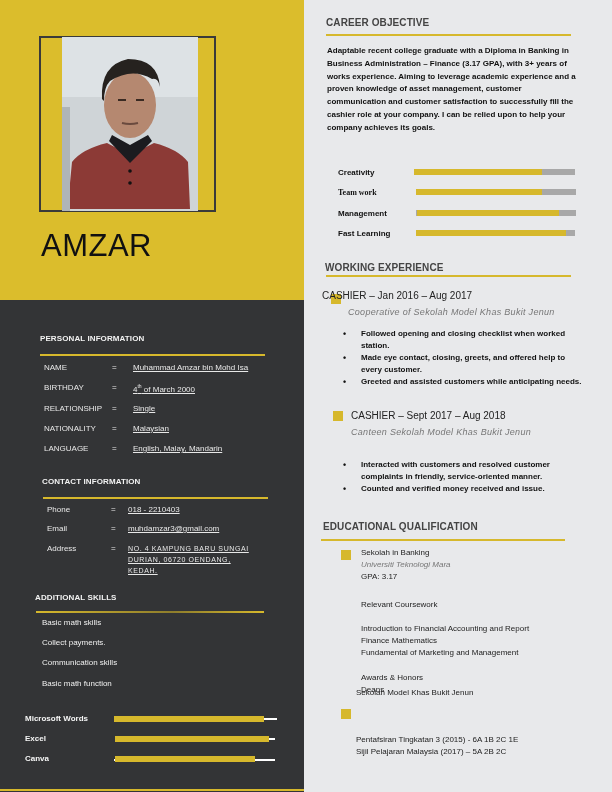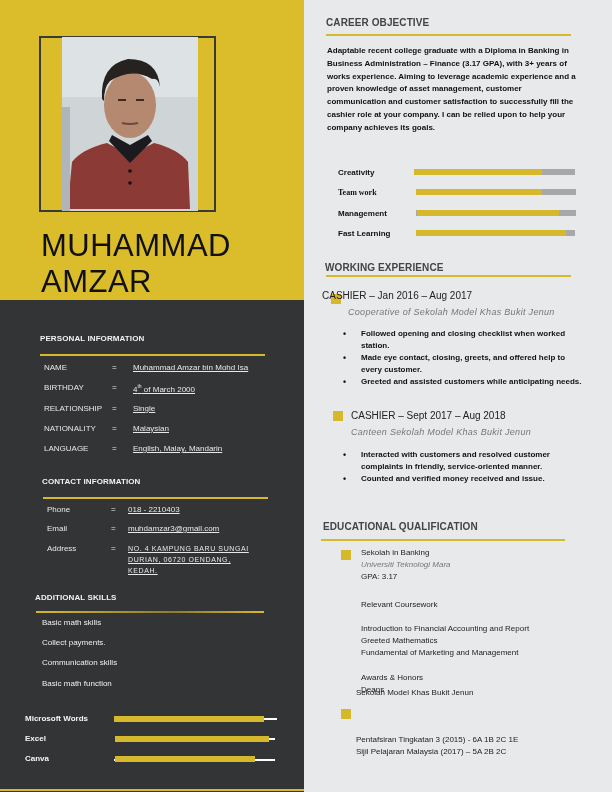--- a/index.html
+++ b/index.html
@@ -63,21 +63,20 @@
       <ellipse cx="68" cy="68" rx="26" ry="33" fill="#b58870"></ellipse>
       <path d="M40 62 Q38 28 66 22 Q96 22 98 50 Q96 40 90 42 Q70 30 48 44 Q42 50 42 64 Z" fill="#26221f"></path>
       <rect x="56" y="62" width="8" height="2" fill="#3a2a22"></rect>
       <rect x="74" y="62" width="8" height="2" fill="#3a2a22"></rect>
       <path d="M60 86 Q68 88 76 86" stroke="#6a4a3e" stroke-width="2" fill="none"></path>
       <circle cx="68" cy="134" r="1.8" fill="#111"></circle>
       <circle cx="68" cy="146" r="1.8" fill="#111"></circle>
     </svg>
   </div>
   <div class="name">
-    <div>MUHAMMAD</div>
     <div>AMZAR</div>
   </div>
 
   <div class="left-bottom"></div>
 
   <div class="sec-title-left" style="left:40px; top:334px;">PERSONAL INFORMATION</div>
   <div class="rule-y" style="left:40px; top:354px; width:225px; height:1.5px;"></div>
 
   <div class="kv" style="left:44px; top:363px;">
     <span class="k">NAME</span>
@@ -177,38 +176,38 @@
   <div class="job-org" style="left:348px; top:307px;">Cooperative of Sekolah Model Khas Bukit Jenun</div>
   <ul class="bullets" style="top:328px;">
     <li>Followed opening and closing checklist when worked station.</li>
     <li>Made eye contact, closing, greets, and offered help to every customer.</li>
     <li>Greeted and assisted customers while anticipating needs.</li>
   </ul>
 
   <div class="sq" style="left:333px; top:411px;"></div>
   <div class="job-title" style="left:351px; top:410px;">CASHIER – Sept 2017 – Aug 2018</div>
   <div class="job-org" style="left:351px; top:427px;">Canteen Sekolah Model Khas Bukit Jenun</div>
-  <ul class="bullets" style="top:449px;">
+  <ul class="bullets" style="top:459px;">
     <li>Interacted with customers and resolved customer complaints in friendly, service-oriented manner.</li>
     <li>Counted and verified money received and issue.</li>
   </ul>
 
   <div class="sec-title-right" style="left:323px; top:521px;">EDUCATIONAL QUALIFICATION</div>
   <div class="rule-y" style="left:321px; top:539px; width:244px; height:1.5px;"></div>
 
   <div class="sq" style="left:341px; top:550px;"></div>
   <div class="edu" style="left:361px; top:547px;">
     <div>Sekolah in Banking</div>
     <div class="edu-it">Universiti Teknologi Mara</div>
     <div>GPA: 3.17</div>
   </div>
   <div class="edu" style="left:361px; top:599px;">Relevant Coursework</div>
   <div class="edu" style="left:361px; top:623px;">
     <div>Introduction to Financial Accounting and Report</div>
-    <div>Greeted Mathematics</div>
+    <div>Finance Mathematics</div>
     <div>Fundamental of Marketing and Management</div>
   </div>
   <div class="edu" style="left:361px; top:672px;">
     <div>Awards &amp; Honors</div>
     <div>Deans</div>
   </div>
 
   <div class="sq" style="left:341px; top:709px;"></div>
   <div class="edu" style="left:356px; top:687px;text-align:center;">Sekolah Model Khas Bukit Jenun</div>
   <div class="edu" style="left:356px; top:734px;">

